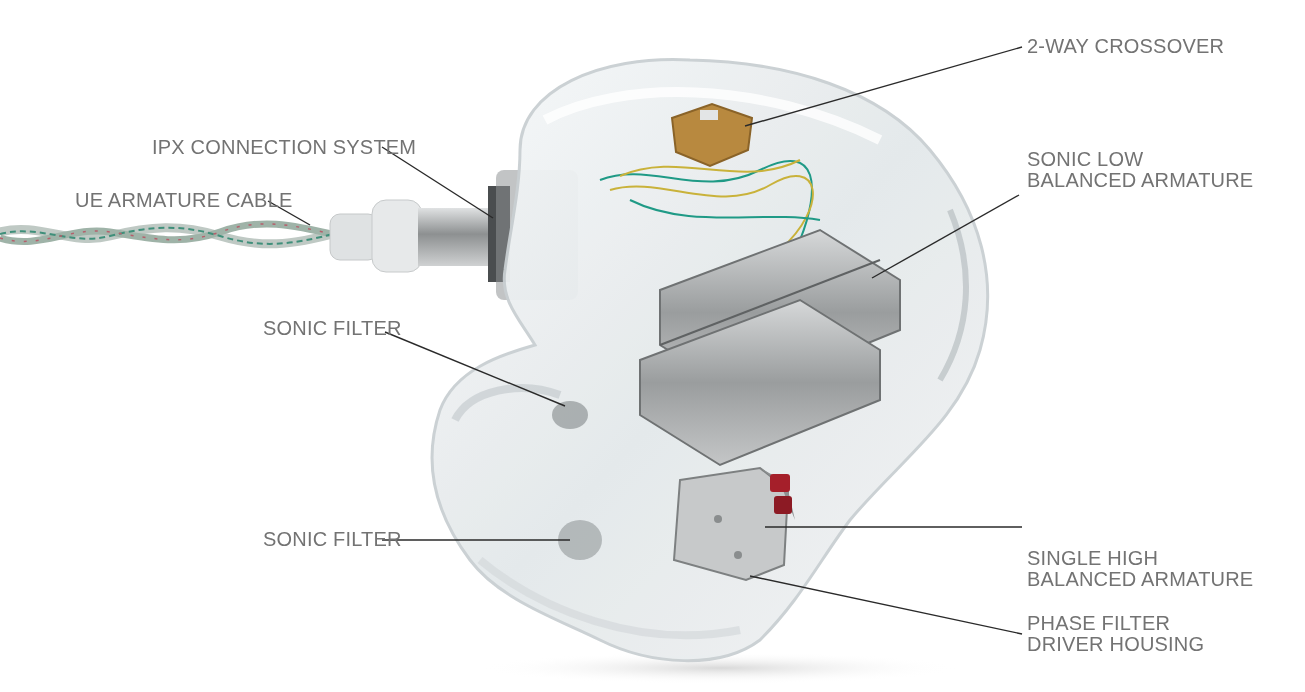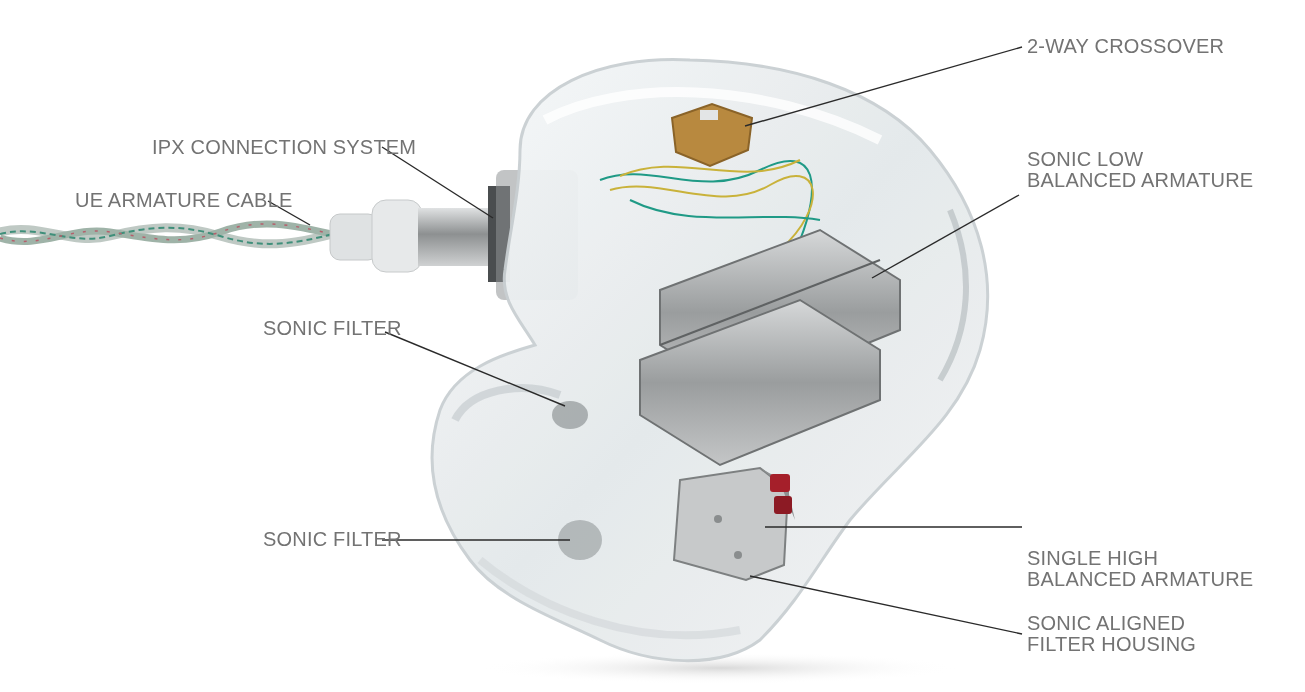--- a/index.html
+++ b/index.html
@@ -134,17 +134,17 @@
   <div class="label" style="left:263px; top:529px;">
     <span>SONIC FILTER</span>
   </div>
 
   <div class="label" style="left:1027px; top:500px;margin-top:48px;">
     <span>SINGLE HIGH</span>
     <span>BALANCED ARMATURE</span>
   </div>
 
   <div class="label" style="left:1027px; top:613px;">
-    <span>SONIC ALIGNED</span>
-    <span>FILTER HOUSING</span>
+    <span>PHASE FILTER</span>
+    <span>DRIVER HOUSING</span>
   </div>
 
 </div>
 
 </body></html>

